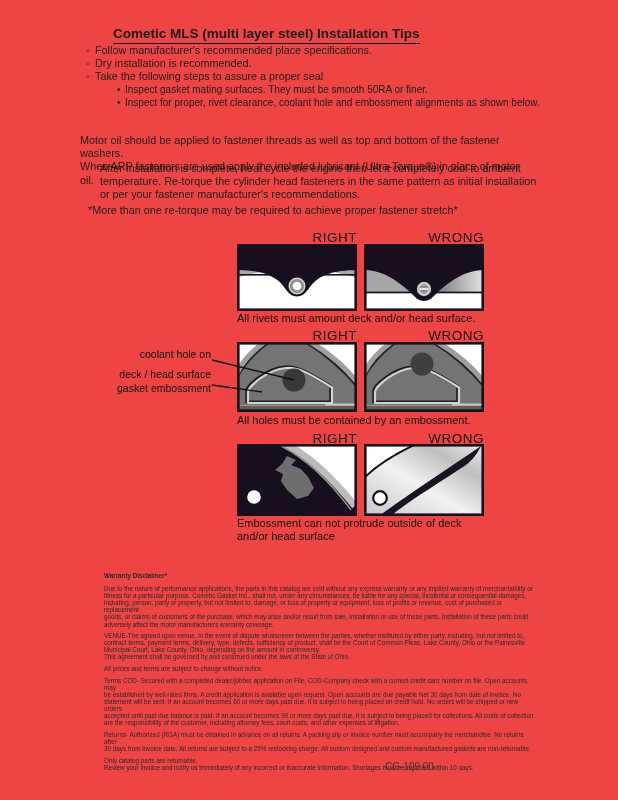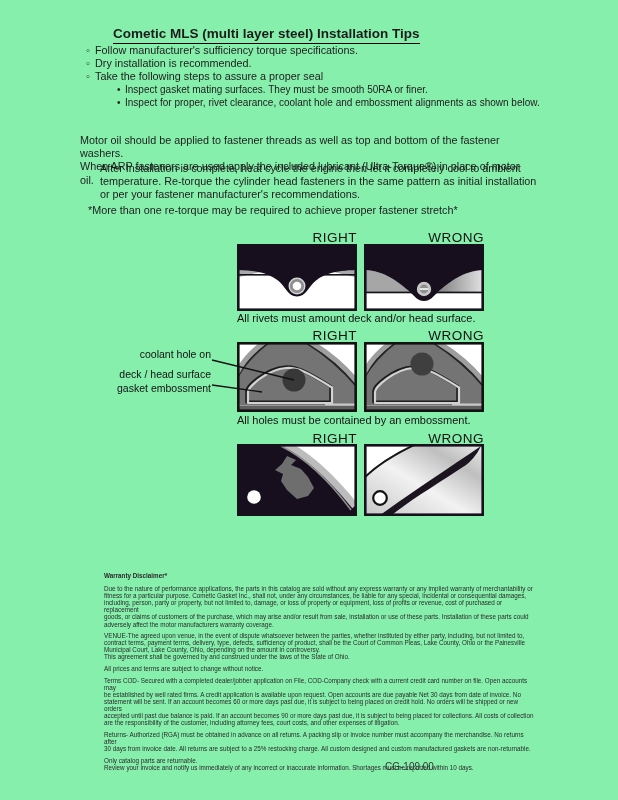--- a/index.html
+++ b/index.html
@@ -1,16 +1,16 @@
 <!DOCTYPE html>
 <html><head>
 <meta charset="utf-8">
 <style>
   html,body{margin:0;padding:0;background:#ffffff;}
-  .page{position:relative;width:618px;height:800px;background:#86efac;overflow:hidden;
+  .page{position:relative;width:618px;height:800px;background:#ef4444;overflow:hidden;
         font-family:"Liberation Sans", sans-serif;color:#1c1c1c;}
   .abs{position:absolute;}
   
   .title{top:26px;left:113px;font-size:13.5px;font-weight:bold;}
   .title .u{display:inline-block;border-bottom:1.6px solid #000;padding-bottom:2px;}
   
   .tips{top:44px;left:86px;font-size:10.8px;line-height:13px;}
   .subtips{top:83px;left:117px;font-size:10px;line-height:13px;}
   .tip .m, .subtip .m{display:inline-block;width:9px;}
   .subtip .m{width:8px;}
@@ -35,21 +35,21 @@
 </head>
 <body>
 
 <div class="page">
 
   <div class="abs title">
     <span class="u">Cometic MLS (multi layer steel) Installation Tips</span>
   </div>
 
   <div class="abs tips">
-    <div class="tip"><span class="m">◦</span><span>Follow manufacturer's sufficiency torque specifications.</span></div>
+    <div class="tip"><span class="m">◦</span><span>Follow manufacturer's recommended place specifications.</span></div>
     <div class="tip"><span class="m">◦</span><span>Dry installation is recommended.</span></div>
     <div class="tip"><span class="m">◦</span><span>Take the following steps to assure a proper seal</span></div>
   </div>
   <div class="abs subtips">
     <div class="subtip"><span class="m">•</span><span>Inspect gasket mating surfaces.  They must be smooth 50RA or finer.</span></div>
     <div class="subtip"><span class="m">•</span><span>Inspect for proper, rivet clearance, coolant hole and embossment alignments as shown below.</span></div>
   </div>
 
   <div class="abs bodytext p1">Motor oil should be applied to fastener threads as well as top and bottom of the fastener washers.
 When ARP fasteners are used apply the included lubricant (Ultra-Torque®) in place of motor oil.</div>
@@ -167,20 +167,22 @@
       </linearGradient>
     </defs>
     <rect width="120" height="72" fill="url(#g3w)"></rect>
     <path d="M0,0 H52 C33,9 13,21 0,34 Z" fill="#ffffff"></path>
     <path d="M52,0 C33,9 13,21 0,34" stroke="#161616" stroke-width="2" fill="none"></path>
     <path d="M15,72 C45,50 82,26 117,2 C112,12 107,17 102,21 C75,39 43,58 27,72 Z" fill="#1c1520"></path>
     <circle cx="16" cy="54" r="6.8" fill="#ffffff" stroke="#121212" stroke-width="2.2"></circle>
     <rect x="1.3" y="1.3" width="117.4" height="69.4" fill="none" stroke="#17101d" stroke-width="2.6"></rect>
   </svg>
 
+  <div class="abs caption" style="top:517px;">Embossment can not protrude outside of deck
+and/or head surface</div>
 
   <div class="abs legal">
     <p class="lh">Warranty Disclaimer*</p>
     <p>Due to the nature of performance applications, the parts in this catalog are sold without any express warranty or any implied warranty of merchantability or
 fitness for a particular purpose.  Cometic Gasket Inc., shall not, under any circumstances, be liable for any special, incidental or consequential damages,
 including, person, party or property, but not limited to, damage, or loss of property or equipment, loss of profits or revenue, cost of purchased or replacement
 goods, or claims of customers of the purchase, which may arise and/or result from sale, installation or use of these parts.  Installation of these parts could
 adversely affect the motor manufacturers warranty coverage.</p>
     <p>VENUE-The agreed upon venue, in the event of dispute whatsoever between the parties, whether instituted by either party, including, but not limited to,
 contract terms, payment terms, delivery, type, defects, sufficiency of product, shall be the Court of Common Pleas, Lake County, Ohio or the Painesville

